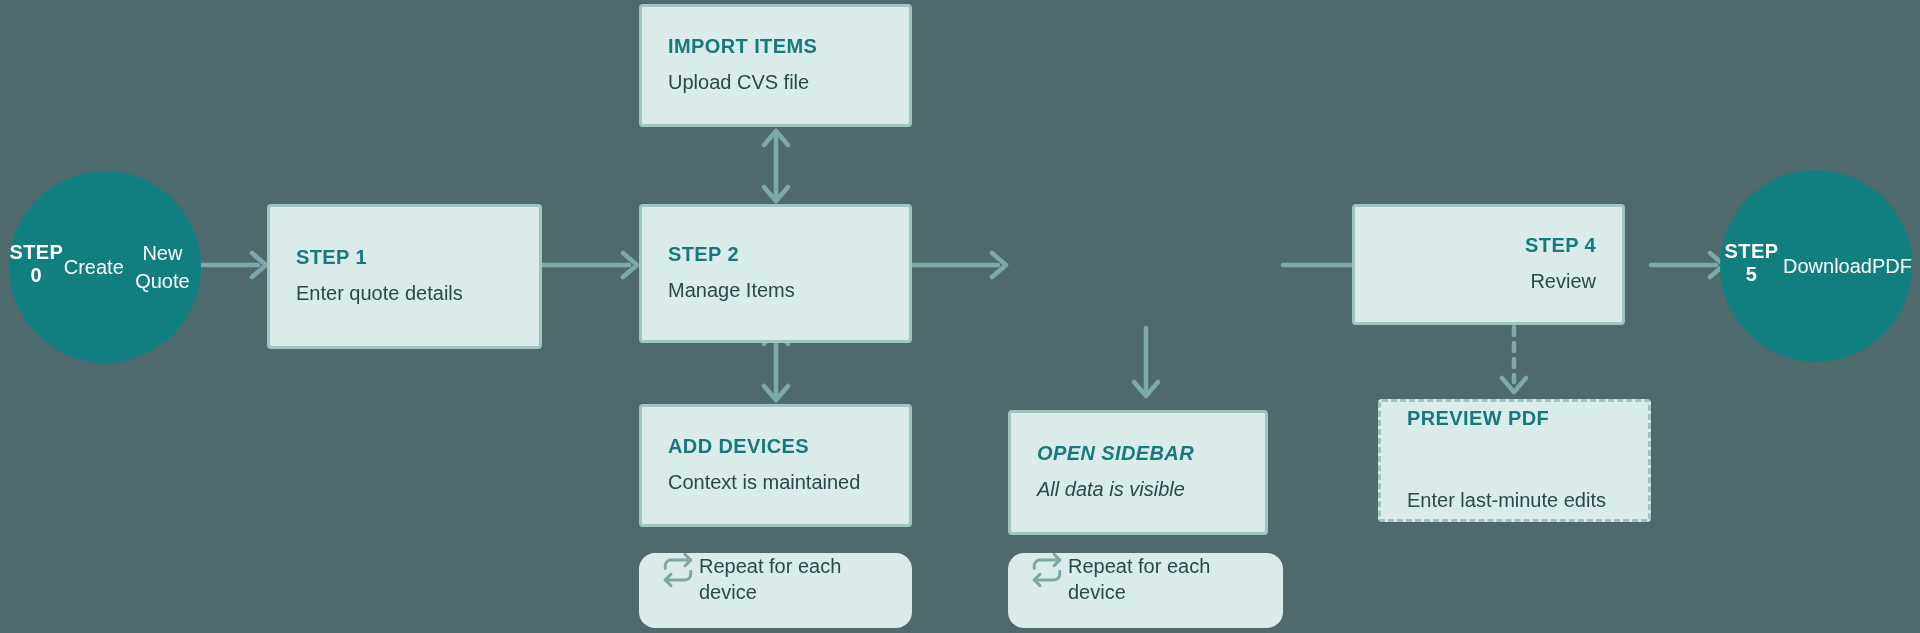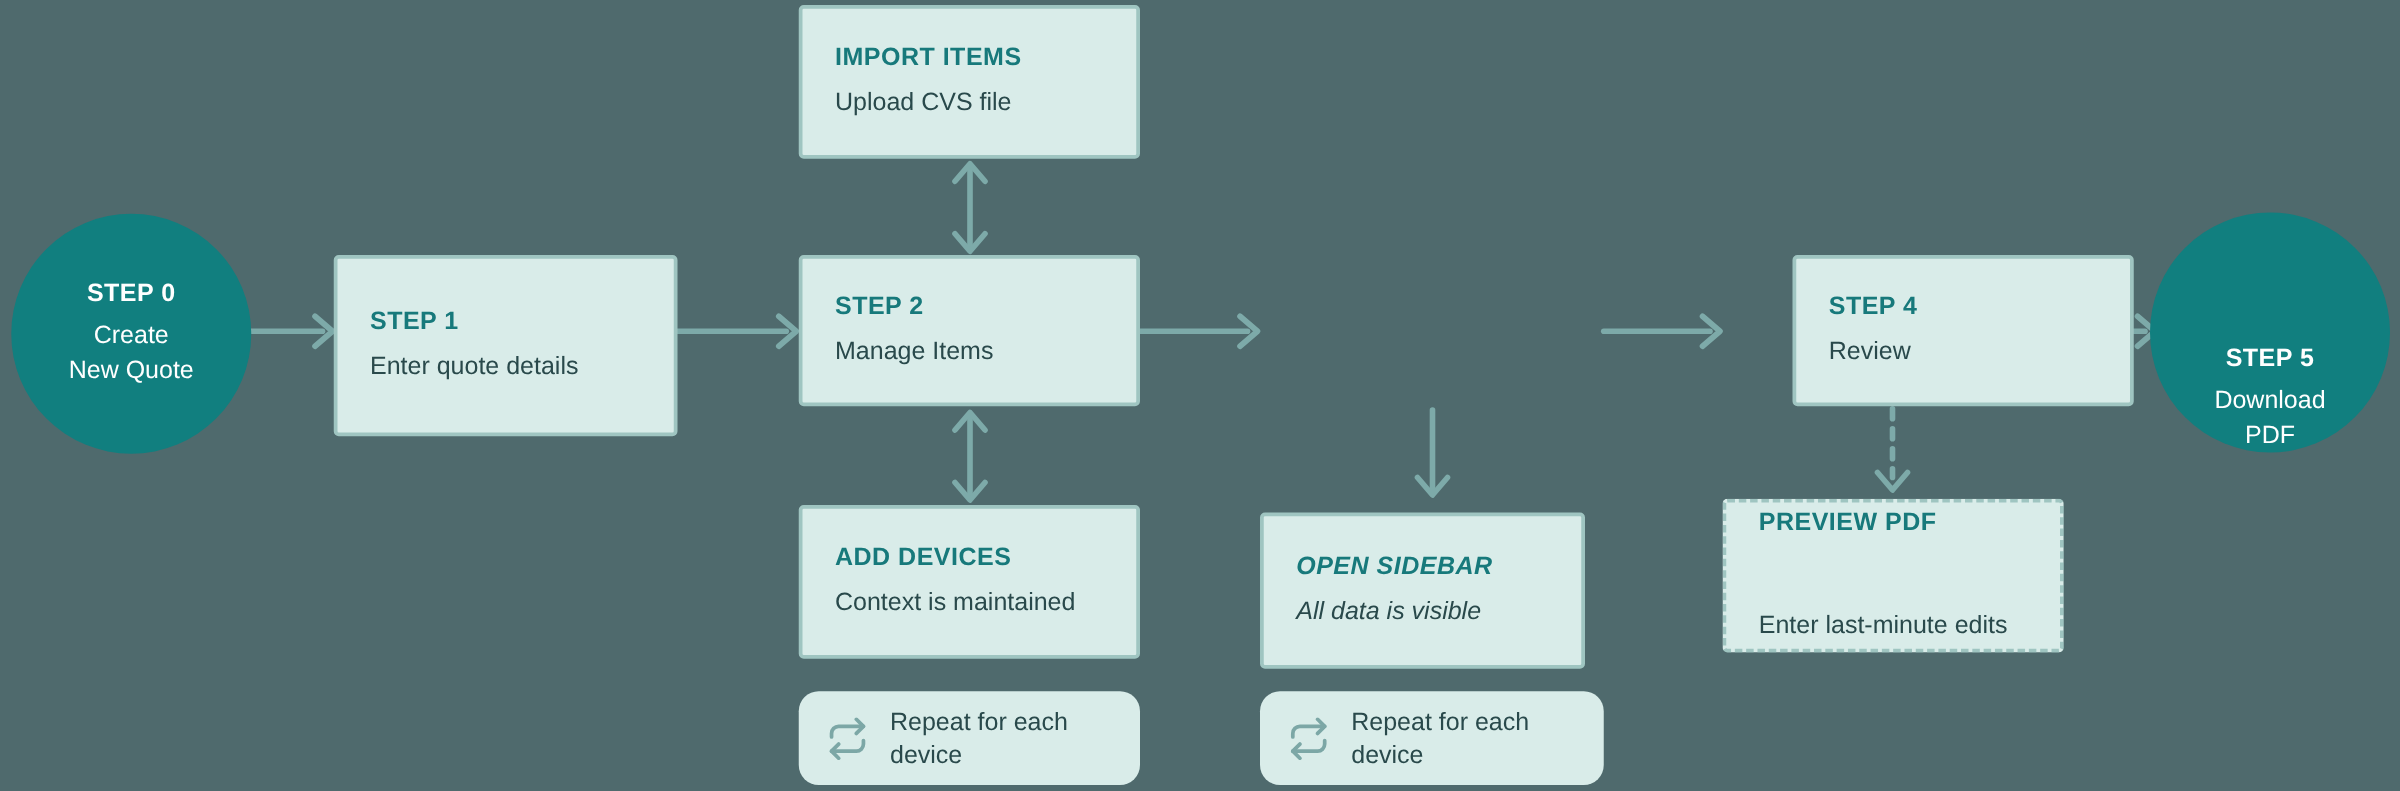--- a/index.html
+++ b/index.html
@@ -18,30 +18,30 @@
     border-radius:4px;
     display:flex;flex-direction:column;justify-content:center;
     padding:0 26px;
   }
   .node.dashed{border-style:dashed;gap:46px;}
   .node-title{font-size:20px;font-weight:700;letter-spacing:.4px;color:var(--title_text,#17797B);}
   .node-sub{margin-top:11px;font-size:20px;line-height:27px;color:var(--body_text,#29494B);}
   .circle{
     position:absolute;width:192px;height:192px;border-radius:50%;
     background:var(--circle_fill,#117F7F);
-    display:flex;flex-direction:column;align-items:center;justify-content:center;
+    display:flex;flex-direction:row;align-items:center;justify-content:center;
     text-align:center;color:var(--circle_text,#FFFFFF);
   }
   .circle-title{font-size:20px;font-weight:700;margin-bottom:7px;letter-spacing:.4px;}
   .circle-line{font-size:20px;line-height:28px;}
   .repeat{
     position:absolute;box-sizing:border-box;
     background:var(--node_fill,#D9ECE9);
     border-radius:16px;
-    display:flex;align-items:center;gap:17px;padding:0 22px;
+    display:flex;align-items:flex-start;gap:4px;padding:0 22px;
   }
   .repeat-icon{flex:0 0 auto;color:var(--repeat_icon,#7CA7A6);display:flex;}
   .repeat-label{font-size:20px;line-height:26px;color:var(--body_text,#29494B);max-width:175px;}
 </style>
 </head>
 <body>
 
 <div class="canvas">
 
   <svg class="arrows" viewBox="0 0 1920 633" xmlns="http://www.w3.org/2000/svg">
@@ -98,27 +98,27 @@
     <div class="circle-title">STEP 0</div>
     <div class="circle-line">Create</div>
     <div class="circle-line">New Quote</div>
   </div>
 
   <div class="node" style="left:267px;top:204px;width:275px;height:145px;">
     <div class="node-title">STEP 1</div>
     <div class="node-sub">Enter quote details</div>
   </div>
 
-  <div class="node" style="left:639px;top:204px;width:273px;height:121px;">
+  <div class="node" style="left:639px;top:204px;width:273px;height:139px;">
     <div class="node-title">STEP 2</div>
     <div class="node-sub">Manage Items</div>
   </div>
 
 
-  <div class="node" style="left:1434px;top:204px;width:273px;height:121px;">
+  <div class="node" style="left:1352px;top:204px;width:273px;height:121px;text-align:right;">
     <div class="node-title">STEP 4</div>
     <div class="node-sub">Review</div>
   </div>
 
   <div class="circle" style="left:1720px;top:170px;justify-content:flex-end;">
     <div class="circle-title">STEP 5</div>
     <div class="circle-line">Download</div>
     <div class="circle-line">PDF</div>
   </div>
 

